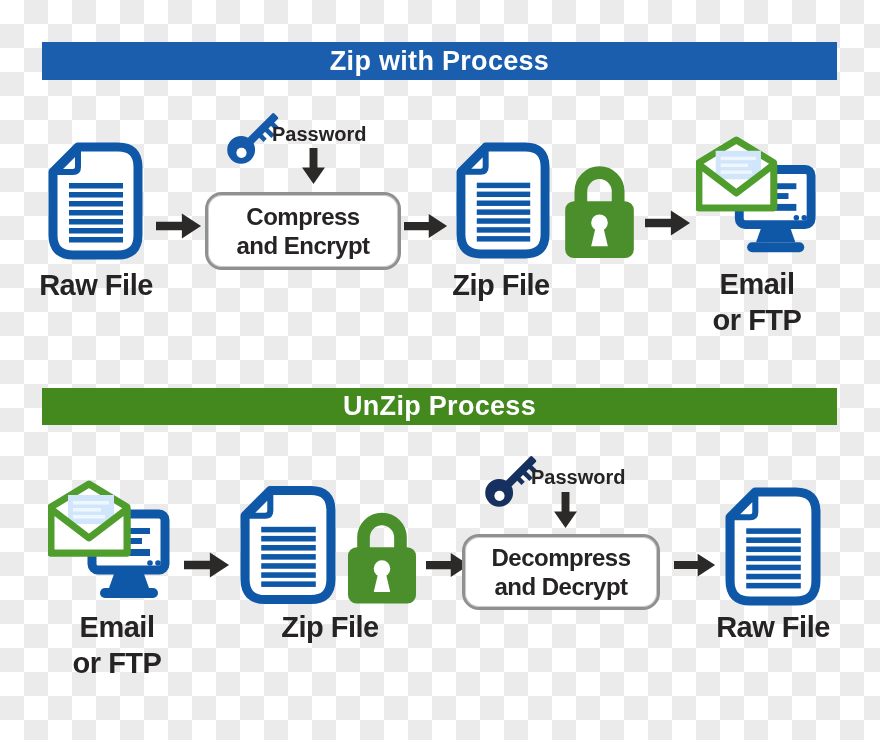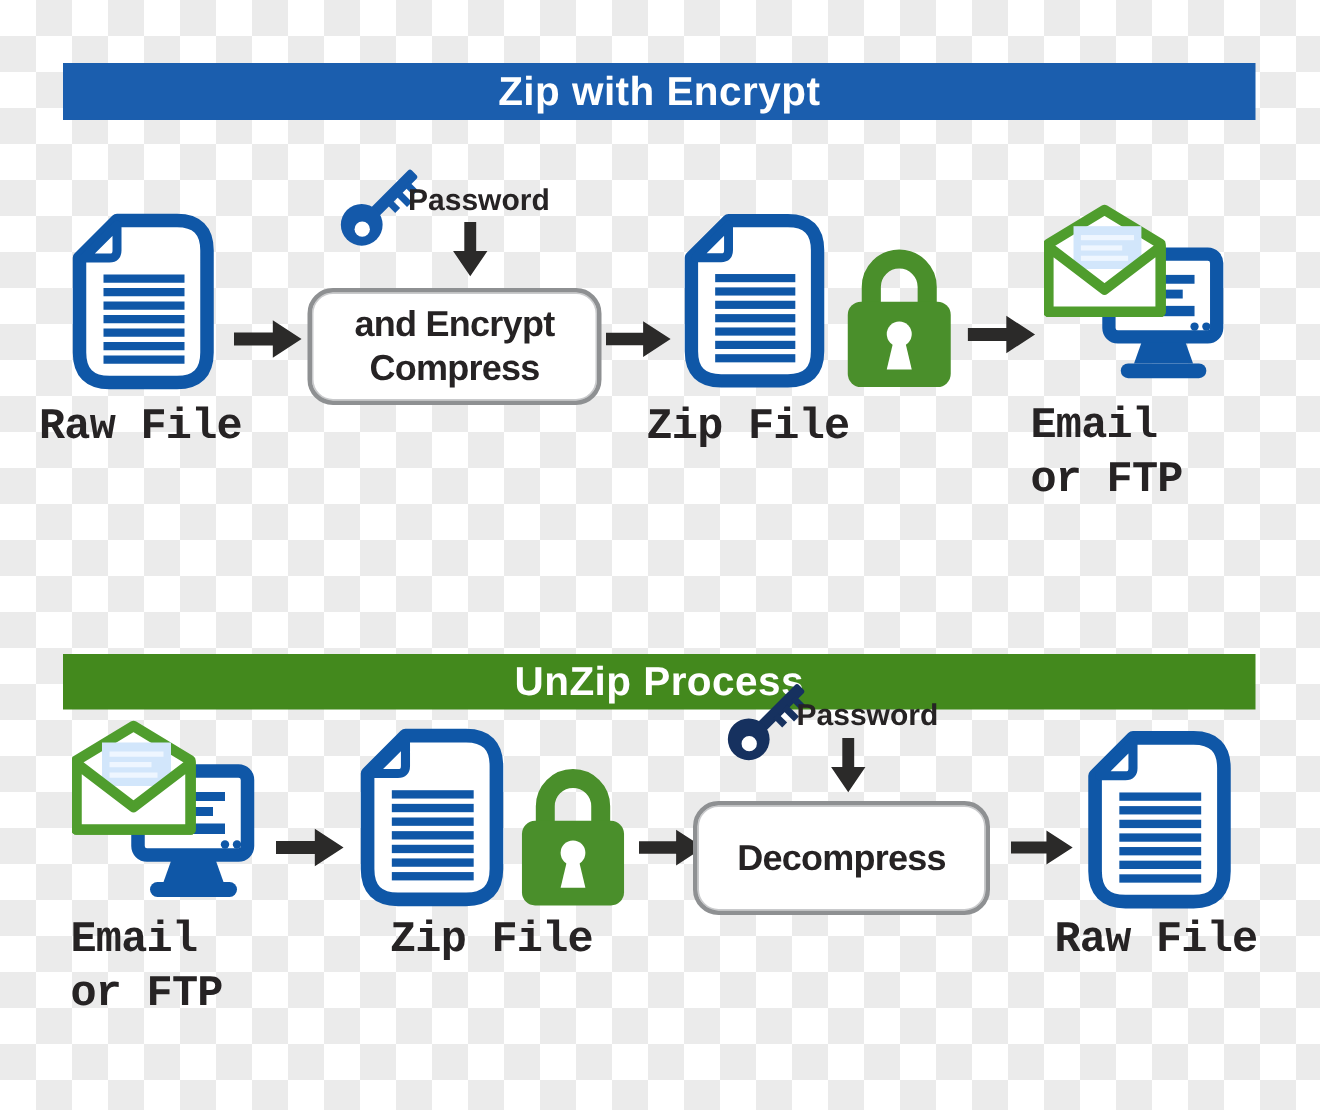--- a/index.html
+++ b/index.html
@@ -12,24 +12,24 @@
       linear-gradient(45deg, var(--checker) 25%, transparent 25%, transparent 75%, var(--checker) 75%);
     background-size:48px 48px;
     background-position:0 0,24px 24px;
   }
   .abs{position:absolute;display:block;}
   .bar{
     position:absolute;display:flex;align-items:center;justify-content:center;
     color:#ffffff;font-weight:700;font-size:27px;letter-spacing:.3px;
   }
   .bar-blue{background:var(--header-blue);}
-  .bar-green{background:var(--header-green);margin-top:48px;}
+  .bar-green{background:var(--header-green);}
   .label{
-    position:absolute;text-align:left;color:var(--ink);
-    font-weight:700;font-size:29px;line-height:32px;letter-spacing:-.5px;white-space:nowrap;font-family:Liberation Mono, monospace;
+    position:absolute;text-align:center;color:var(--ink);
+    font-weight:700;font-size:29px;line-height:32px;letter-spacing:-.5px;white-space:nowrap;
   }
   .pw{
     position:absolute;color:var(--ink);font-weight:700;font-size:20px;white-space:nowrap;
   }
   .pbox{
     position:absolute;display:flex;flex-direction:column;align-items:center;justify-content:center;
     background:#ffffff;border:3px solid var(--box-border);border-radius:17px;
     color:var(--ink);font-weight:700;font-size:24px;line-height:29px;letter-spacing:-.5px;
     box-shadow:inset 0 0 0 1px #c9cacc;
   }
@@ -98,43 +98,43 @@
     </symbol>
     <symbol id="sym-arrow-d" viewBox="0 0 28 42">
       <path d="M9.5 0 H18.5 V22 H27 L14 41 L1 22 H9.5 Z" fill="currentColor"></path>
     </symbol>
   </defs>
 </svg>
 
 <div class="stage">
 
   <div class="bar bar-blue" style="left:42px;top:42px;width:795px;height:38px">
-    <span>Zip with Encrypt</span>
+    <span>Zip with Process</span>
   </div>
 
   <svg class="abs" style="left:48px;top:142px;width:95px;height:118px;color:var(--doc-blue)">
       <use href="#sym-doc"></use>
     </svg>
   <div class="label" style="left:26px;top:269px;width:140px">Raw File</div>
 
   <svg class="abs arrow" style="left:156px;top:212px;width:46px;height:28px">
       <use href="#sym-arrow-r"></use>
     </svg>
 
   <svg class="abs" style="left:212px;top:101px;width:78px;height:78px;color:var(--key-blue)">
       <use href="#sym-key"></use>
     </svg>
   <div class="pw" style="left:272px;top:123px">Password</div>
   <svg class="abs arrow" style="left:300px;top:148px;width:27px;height:37px">
       <use href="#sym-arrow-d"></use>
     </svg>
 
   <div class="pbox" style="left:205px;top:192px;width:190px;height:72px">
+    <span>Compress</span>
     <span>and Encrypt</span>
-    <span>Compress</span>
   </div>
 
   <svg class="abs arrow" style="left:404px;top:212px;width:44px;height:28px">
       <use href="#sym-arrow-r"></use>
     </svg>
 
   <svg class="abs" style="left:456px;top:141px;width:94px;height:119px;color:var(--doc-blue)">
       <use href="#sym-doc"></use>
     </svg>
   <div class="label" style="left:431px;top:269px;width:140px">Zip File</div>
@@ -181,20 +181,21 @@
   <svg class="abs" style="left:470px;top:444px;width:78px;height:78px;color:var(--key-navy)">
       <use href="#sym-key"></use>
     </svg>
   <div class="pw" style="left:531px;top:466px">Password</div>
   <svg class="abs arrow" style="left:552px;top:492px;width:27px;height:37px">
       <use href="#sym-arrow-d"></use>
     </svg>
 
   <div class="pbox" style="left:462px;top:534px;width:192px;height:70px">
     <span>Decompress</span>
+    <span>and Decrypt</span>
   </div>
 
   <svg class="abs arrow" style="left:674px;top:551px;width:42px;height:28px">
       <use href="#sym-arrow-r"></use>
     </svg>
 
   <svg class="abs" style="left:725px;top:486px;width:96px;height:121px;color:var(--doc-blue)">
       <use href="#sym-doc"></use>
     </svg>
   <div class="label" style="left:703px;top:611px;width:140px">Raw File</div>

